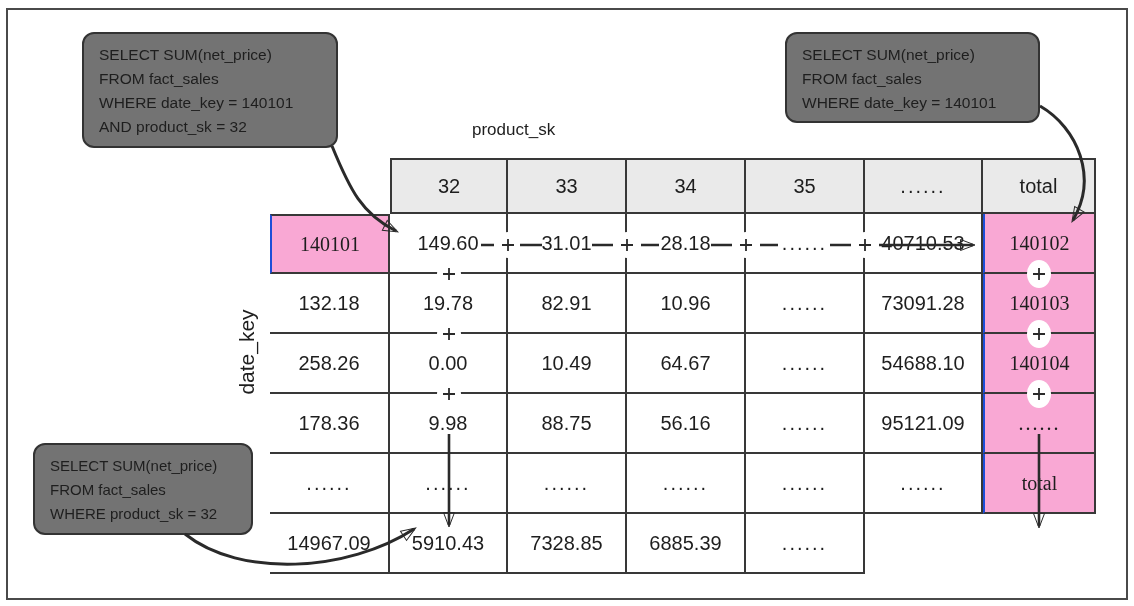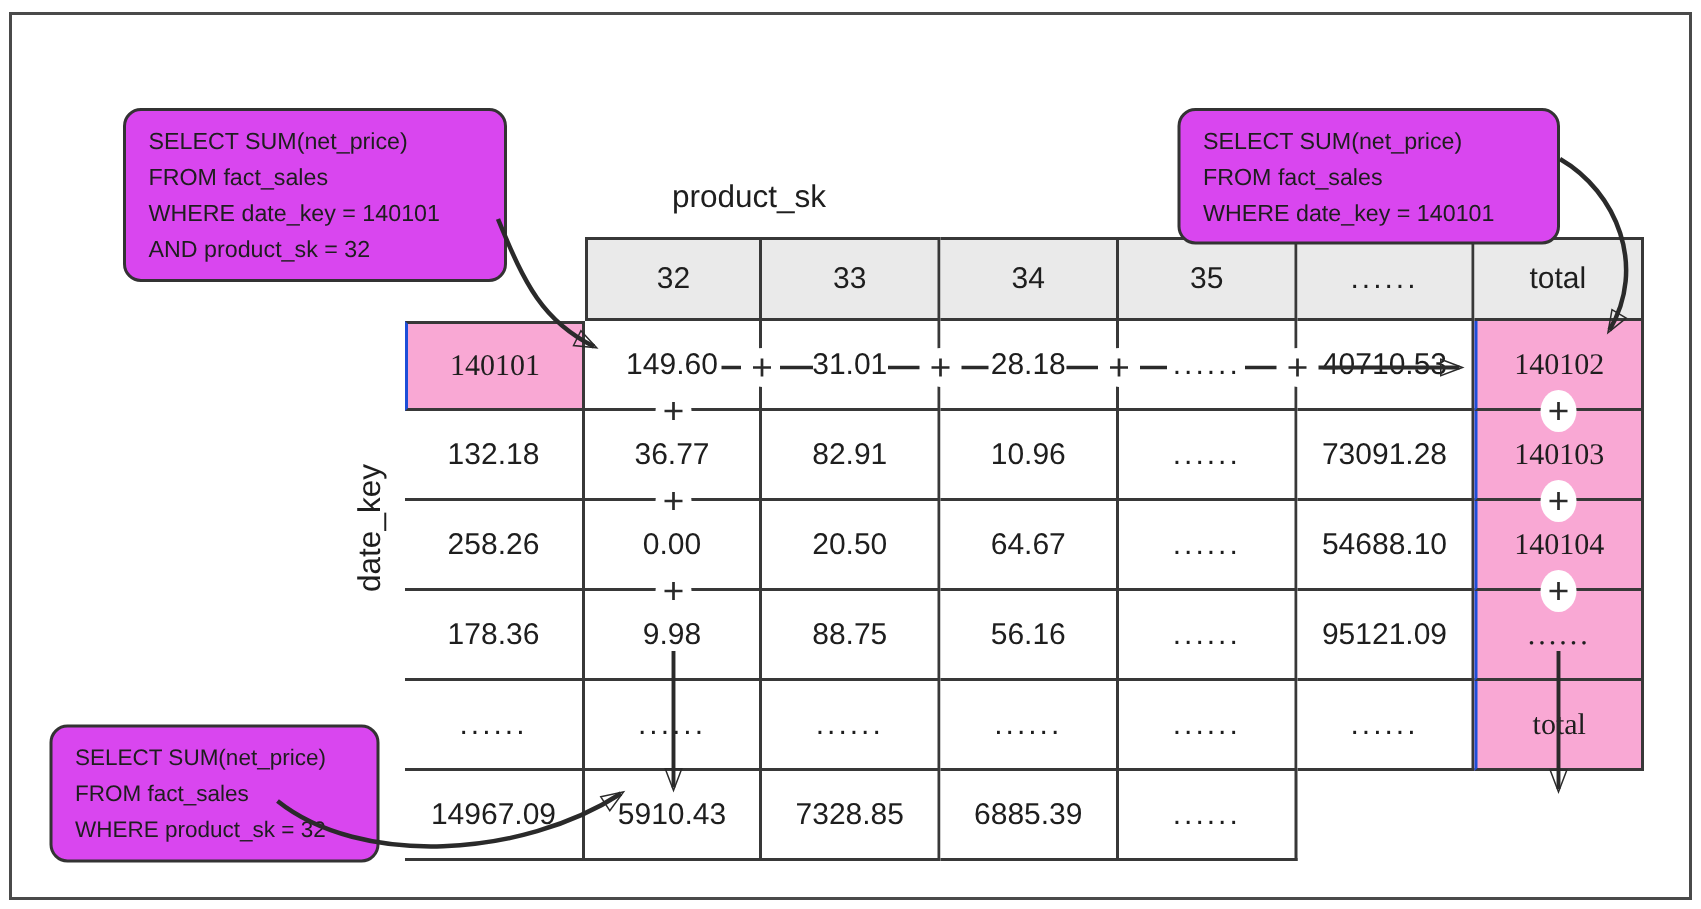--- a/index.html
+++ b/index.html
@@ -2,28 +2,28 @@
 <html><head>
 <meta charset="utf-8">
 <style>
   html,body{margin:0;padding:0;background:#fff;}
   body{width:1134px;height:606px;position:relative;overflow:hidden;
        font-family:"Liberation Sans",sans-serif;color:#1e1e1e;}
   .stage{position:absolute;inset:0;}
   .frame{position:absolute;left:6px;top:8px;width:1118px;height:588px;
          border:2px solid #4a4a4a;background:#fff;}
   
-  .callout{position:absolute;background:#d946ef;border:2.5px solid #333;
+  .callout{position:absolute;background:#737373;border:2.5px solid #333;
            border-radius:12px;padding:9px 15px;box-sizing:border-box;
-           font-size:15.5px;line-height:24px;white-space:nowrap;z-index:3;margin-top:40px;}
+           font-size:15.5px;line-height:24px;white-space:nowrap;z-index:3;}
   .callout.tl{left:82px;top:32px;width:256px;height:116px;}
   .callout.tr{left:785px;top:32px;width:255px;height:91px;}
   .callout.bl{left:33px;top:443px;width:220px;height:92px;font-size:15px;}
   
-  .axis-col{position:absolute;left:448px;top:120px;font-size:21px;z-index:2;}
+  .axis-col{position:absolute;left:472px;top:120px;font-size:17px;z-index:2;}
   .axis-row{position:absolute;left:247px;top:352px;font-size:21px;white-space:nowrap;
             transform:translate(-50%,-50%) rotate(-90deg);z-index:2;}
   
   .dtable{position:absolute;left:270px;top:158px;z-index:1;display:grid;
           grid-template-columns:120px 118px 119px 119px 119px 118px 113px;
           grid-template-rows:56px 60px 60px 60px 60px 60px 60px;
           font-size:20px;}
   .cell{display:flex;align-items:center;justify-content:center;
         border-right:2px solid #383838;border-bottom:2px solid #383838;
         background:#fff;box-sizing:border-box;}
@@ -57,30 +57,30 @@
 
     <div class="cell rh topb">140101</div>
     <div class="cell dc">149.60</div>
     <div class="cell dc">31.01</div>
     <div class="cell dc">28.18</div>
     <div class="cell dc dotcell">......</div>
     <div class="cell dc">40710.53</div>
 
     <div class="cell rh">140102</div>
     <div class="cell dc">132.18</div>
-    <div class="cell dc">36.77</div>
+    <div class="cell dc">19.78</div>
     <div class="cell dc">82.91</div>
     <div class="cell dc">10.96</div>
     <div class="cell dc dotcell">......</div>
     <div class="cell dc">73091.28</div>
 
     <div class="cell rh">140103</div>
     <div class="cell dc">258.26</div>
     <div class="cell dc">0.00</div>
-    <div class="cell dc">20.50</div>
+    <div class="cell dc">10.49</div>
     <div class="cell dc">64.67</div>
     <div class="cell dc dotcell">......</div>
     <div class="cell dc">54688.10</div>
 
     <div class="cell rh">140104</div>
     <div class="cell dc">178.36</div>
     <div class="cell dc">9.98</div>
     <div class="cell dc">88.75</div>
     <div class="cell dc">56.16</div>
     <div class="cell dc dotcell">......</div>

